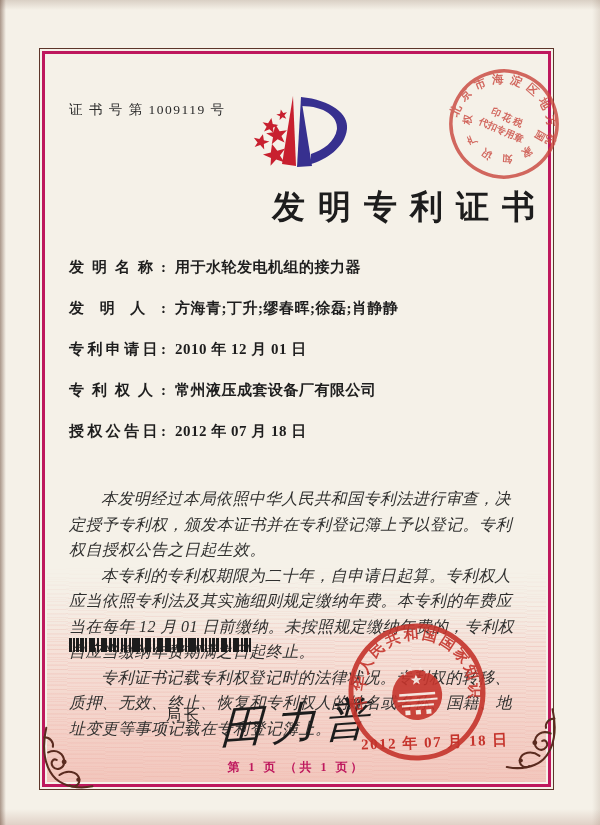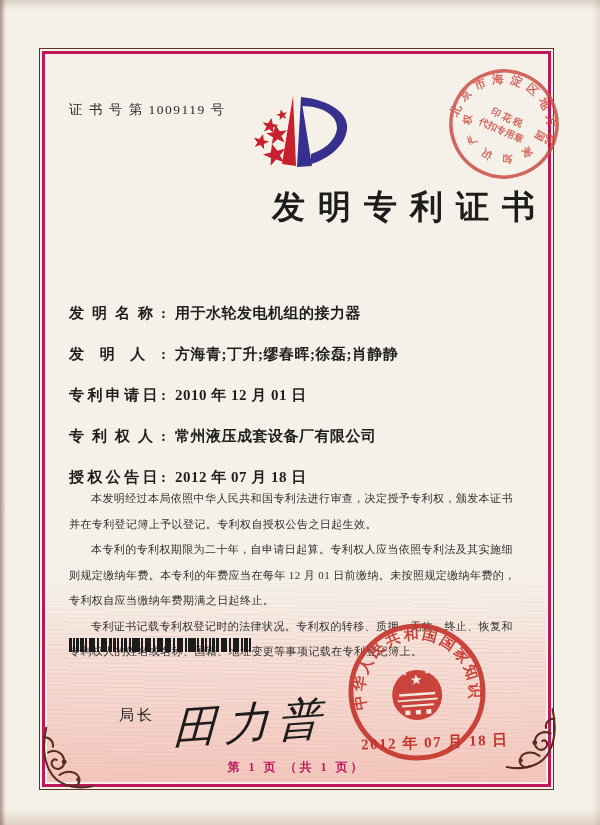--- a/index.html
+++ b/index.html
@@ -32,42 +32,42 @@
   .cert-no{
     position:absolute;left:24px;top:47px;
     font-size:13.5px;letter-spacing:1.5px;color:#2a2a2a;font-weight:500;
   }
   .logo{position:absolute;left:208px;top:28px;width:104px;height:100px;}
   .title{
     position:absolute;left:0;top:131px;width:100%;margin:0;
     text-align:right;font-size:33px;font-weight:600;color:#1d1d1d;
     letter-spacing:13px;text-indent:13px;
   }
-  .fields{position:absolute;left:24px;top:204px;right:20px;margin-top:46px;}
+  .fields{position:absolute;left:24px;top:204px;right:20px;}
   .frow{height:20px;margin-bottom:21px;font-size:15px;color:#1e1e1e;white-space:nowrap;}
   .flabel{
     display:inline-block;width:97px;font-weight:700;
     text-align:justify;text-align-last:justify;vertical-align:top;
   }
   .fvalue{font-weight:700;margin-left:9px;letter-spacing:.5px;}
   .bodytext{
     position:absolute;left:24px;top:432px;width:452px;
-    font-size:11px;line-height:25.5px;color:#30302f;
-    letter-spacing:.4px;
+    font-size:16px;line-height:25.5px;color:#30302f;
+    font-style:italic;letter-spacing:.4px;
   }
   .bodytext p{margin:0;text-indent:2em;}
   .barcode{
     position:absolute;left:24px;top:584px;width:182px;height:14px;
     background:
       repeating-linear-gradient(90deg,#1c1c1c 0 2px,transparent 2px 4px),
       repeating-linear-gradient(90deg,#1c1c1c 0 1px,transparent 1px 7px),
       repeating-linear-gradient(90deg,#1c1c1c 0 3px,transparent 3px 11px);
   }
   .sig-row{position:absolute;left:74px;top:640px;white-space:nowrap;}
-  .chief{font-size:15px;letter-spacing:3px;color:#222;font-weight:500;vertical-align:18px;}
+  .chief{font-size:15px;letter-spacing:3px;color:#222;font-weight:500;vertical-align:18px;margin-left:47px;}
   .sig-name{
     display:inline-block;margin-left:14px;font-size:44px;color:#1c1c1c;
     font-style:italic;transform:rotate(-4deg) skewX(-6deg);letter-spacing:8px;
   }
   .seal-main{position:absolute;left:301px;top:567px;width:142px;height:142px;opacity:.9;transform:rotate(-4deg);}
   .seal-date{
     position:absolute;left:316px;top:679px;font-size:15px;font-weight:700;
     color:#c5342c;letter-spacing:1.5px;transform:rotate(-2deg);white-space:nowrap;
   }
   .stamp-tax{position:absolute;left:402px;top:13px;width:114px;height:114px;opacity:.8;transform:rotate(24deg);}

